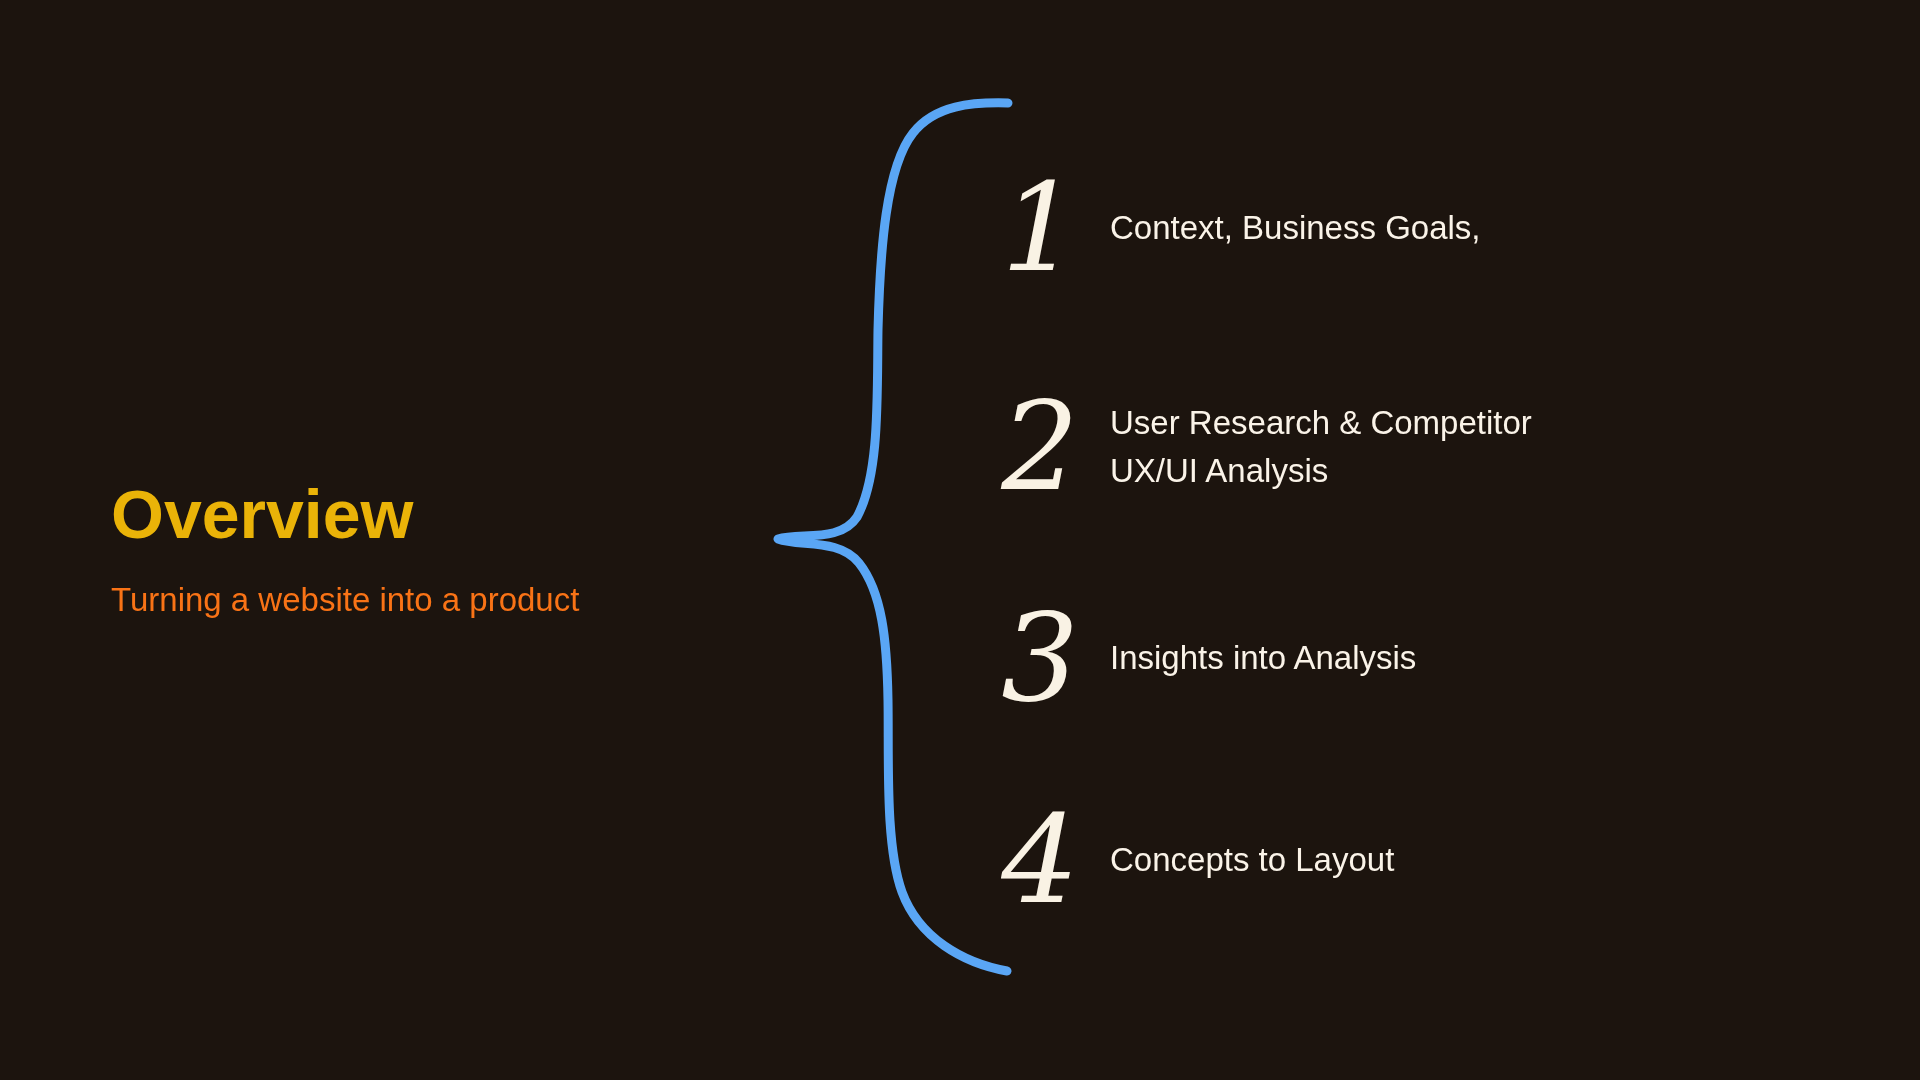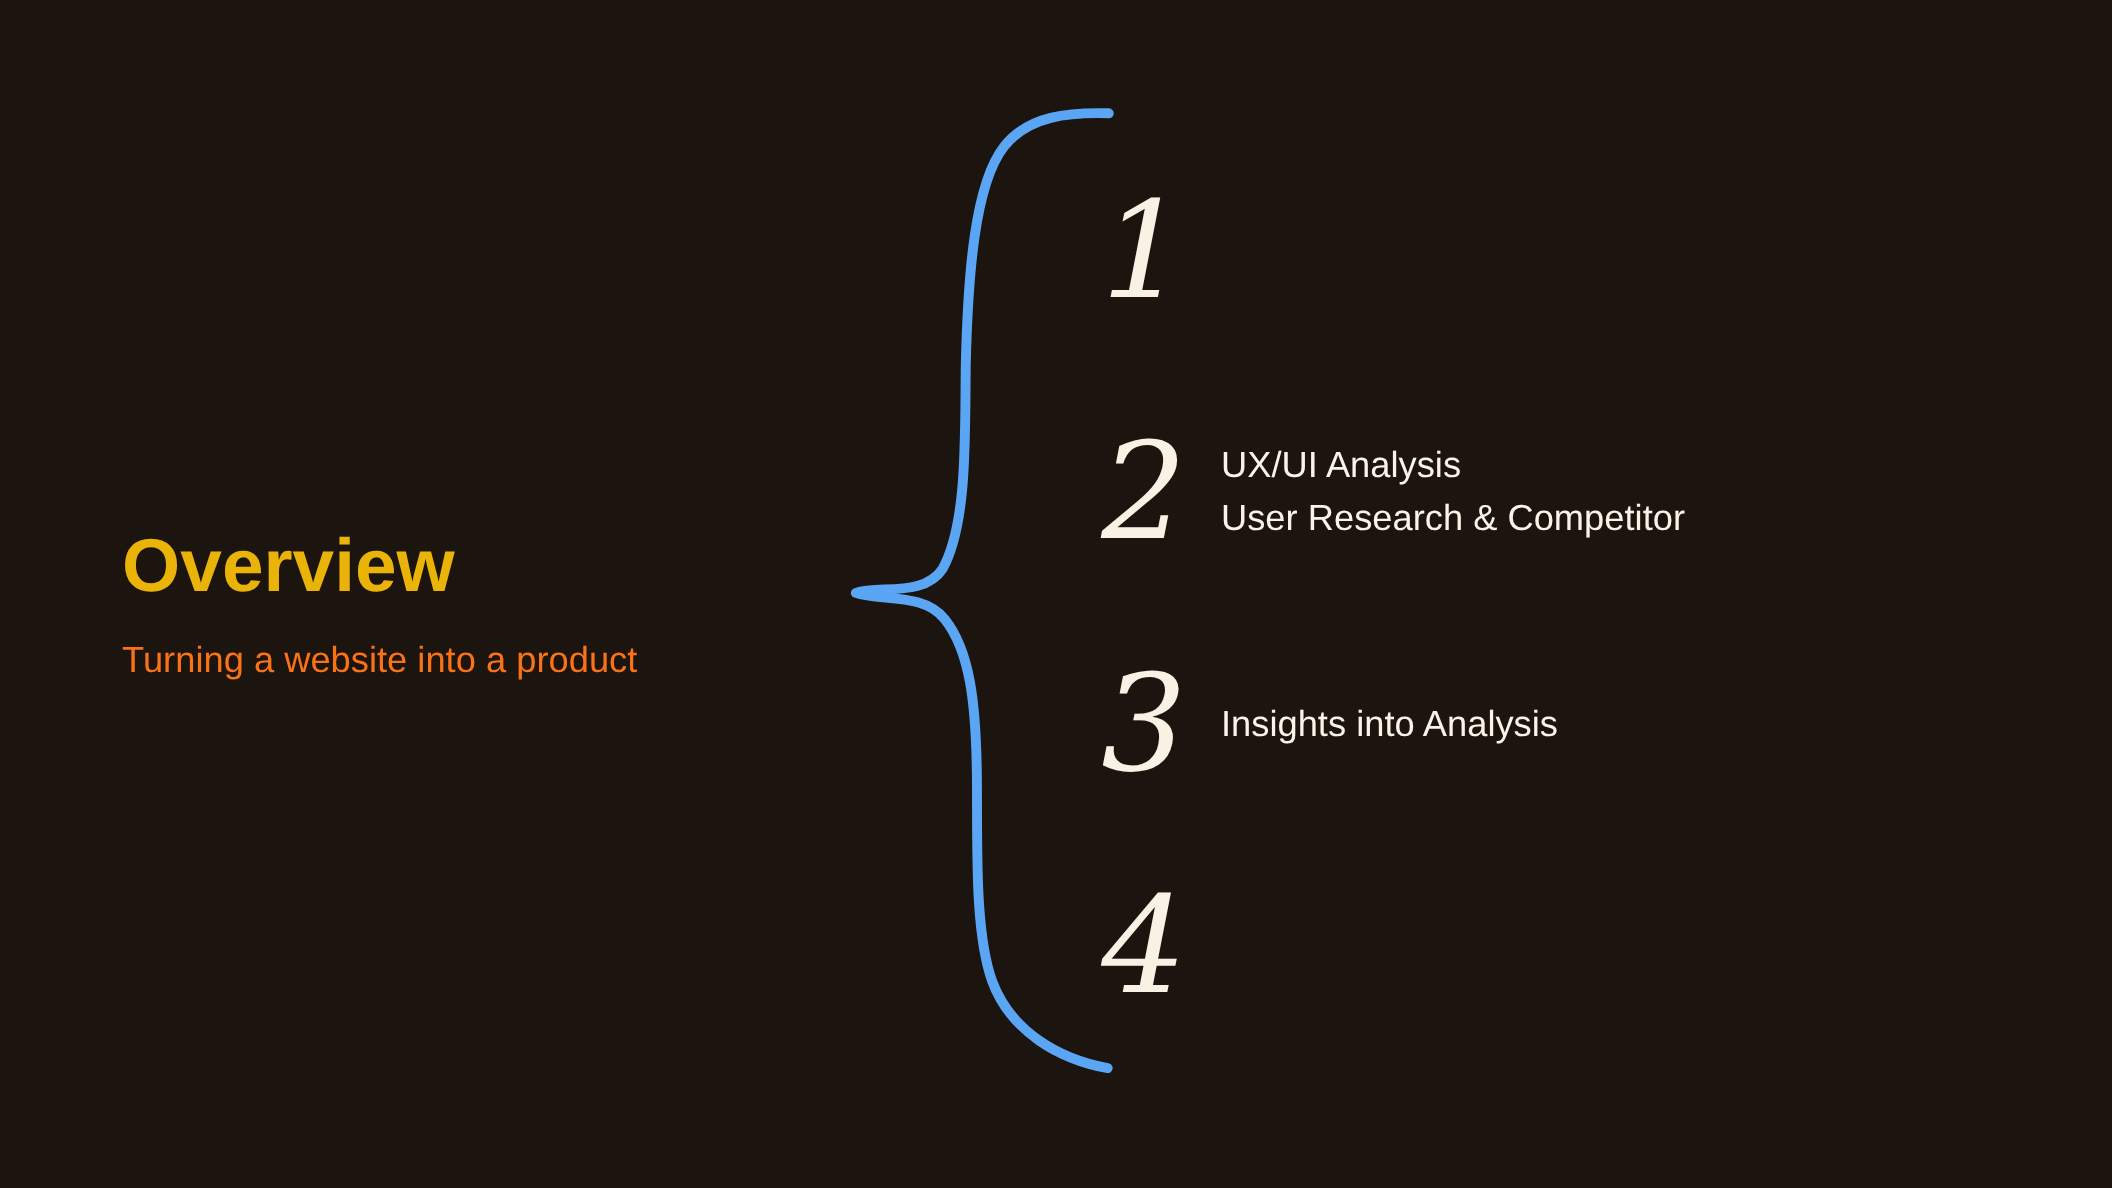--- a/index.html
+++ b/index.html
@@ -92,35 +92,39 @@
              C 110 473, 70 462, 48 469
              C 70 477, 109 468, 129 493
              C 152 522, 157 570, 158 630
              C 159 690, 155 775, 172 822
              C 189 868, 233 893, 277 901" fill="none" stroke="#5AA6F5" stroke-width="9" stroke-linecap="round" stroke-linejoin="round"></path>
   </svg>
 
   <div class="item item-1">
     <div class="num">1</div>
     <div class="label">
+      <div>Context, Business Goals,</div>
     </div>
   </div>
 
   <div class="item item-2">
     <div class="num">2</div>
     <div class="label">
+      <div>User Research &amp; Competitor</div>
       <div>UX/UI Analysis</div>
-      <div>User Research &amp; Competitor</div>
     </div>
   </div>
 
   <div class="item item-3">
     <div class="num">3</div>
     <div class="label">
       <div>Insights into Analysis</div>
     </div>
   </div>
 
   <div class="item item-4">
     <div class="num">4</div>
+    <div class="label">
+      <div>Concepts to Layout</div>
+    </div>
   </div>
 
 </div>
 
 </body></html>

